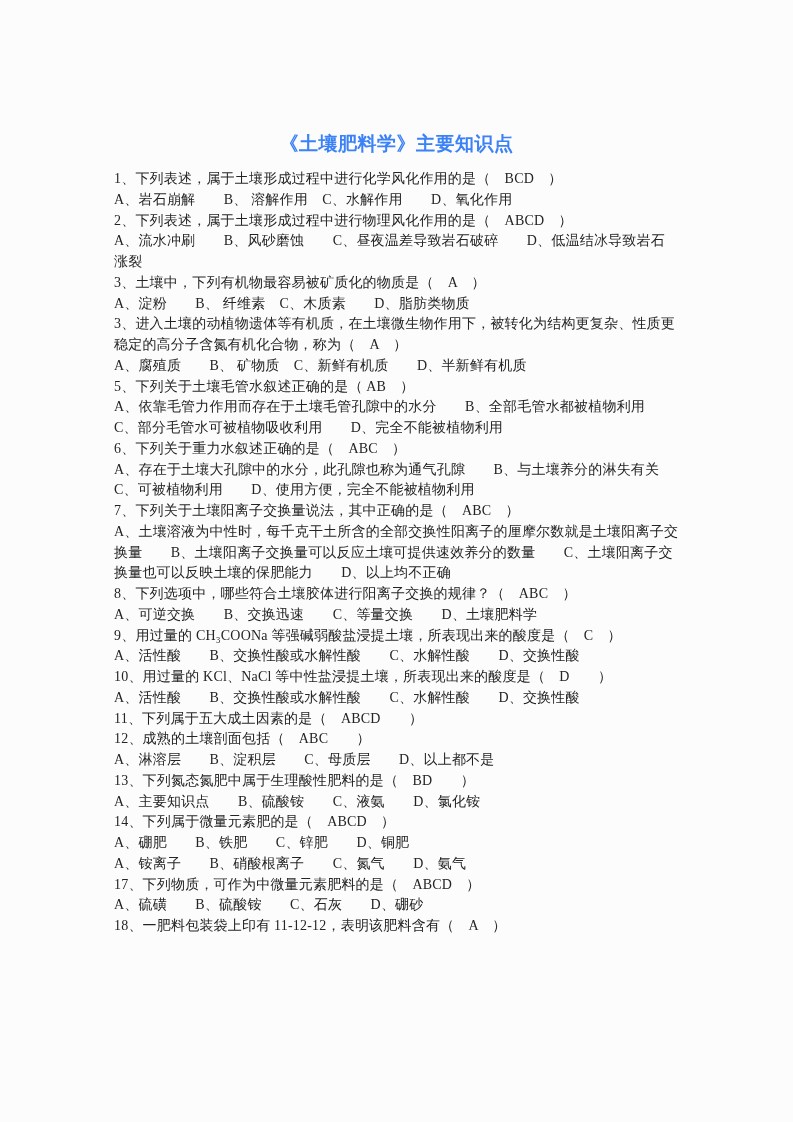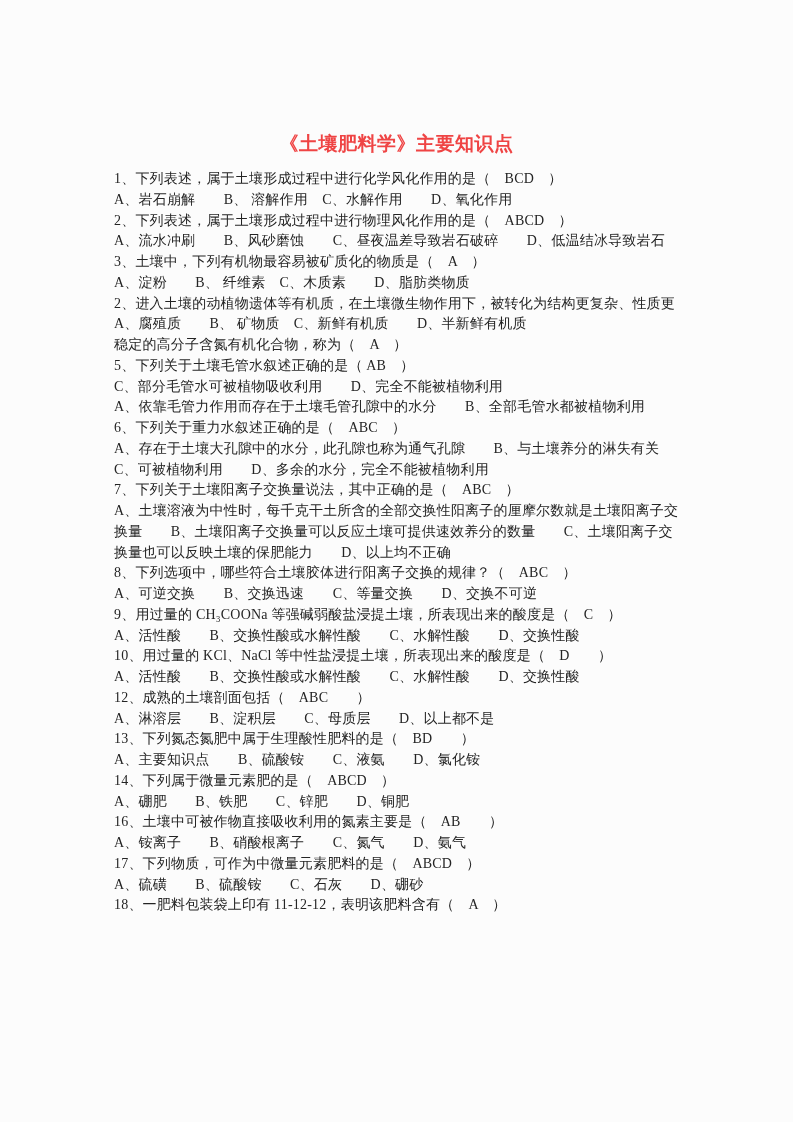--- a/index.html
+++ b/index.html
@@ -23,21 +23,21 @@
   .doc-title {
     position: absolute;
     top: 131px;
     left: 0;
     right: 0;
     margin: 0;
     text-align: center;
     font-size: 19px;
     font-weight: bold;
     letter-spacing: 0.5px;
-    color: #ef4444;
+    color: #3b82f6;
   }
   .content {
     position: absolute;
     left: 114px;
     top: 169px;
     width: 580px;
   }
   .line {
     white-space: pre;
     font-size: 14px;
@@ -51,46 +51,47 @@
 </head>
 <body>
 
 <div class="page">
   <h1 class="doc-title">《土壤肥料学》主要知识点</h1>
   <div class="content" id="doc-content">
       <div class="line">1、下列表述，属于土壤形成过程中进行化学风化作用的是（　BCD　）</div>
       <div class="line">A、岩石崩解　　B、 溶解作用　C、水解作用　　D、氧化作用</div>
       <div class="line">2、下列表述，属于土壤形成过程中进行物理风化作用的是（　ABCD　）</div>
       <div class="line">A、流水冲刷　　B、风砂磨蚀　　C、昼夜温差导致岩石破碎　　D、低温结冰导致岩石</div>
+      <div class="line">涨裂</div>
       <div class="line">3、土壤中，下列有机物最容易被矿质化的物质是（　A　）</div>
       <div class="line">A、淀粉　　B、 纤维素　C、木质素　　D、脂肪类物质</div>
-      <div class="line">2、进入土壤的动植物遗体等有机质，在土壤微生物作用下，被转化为结构更复杂、性质更</div>
+      <div class="line">3、进入土壤的动植物遗体等有机质，在土壤微生物作用下，被转化为结构更复杂、性质更</div>
+      <div class="line">稳定的高分子含氮有机化合物，称为（　A　）</div>
       <div class="line">A、腐殖质　　B、 矿物质　C、新鲜有机质　　D、半新鲜有机质</div>
-      <div class="line">稳定的高分子含氮有机化合物，称为（　A　）</div>
       <div class="line">5、下列关于土壤毛管水叙述正确的是（ AB　）</div>
+      <div class="line">A、依靠毛管力作用而存在于土壤毛管孔隙中的水分　　B、全部毛管水都被植物利用</div>
       <div class="line">C、部分毛管水可被植物吸收利用　　D、完全不能被植物利用</div>
-      <div class="line">A、依靠毛管力作用而存在于土壤毛管孔隙中的水分　　B、全部毛管水都被植物利用</div>
       <div class="line">6、下列关于重力水叙述正确的是（　ABC　）</div>
       <div class="line">A、存在于土壤大孔隙中的水分，此孔隙也称为通气孔隙　　B、与土壤养分的淋失有关</div>
-      <div class="line">C、可被植物利用　　D、多余的水分，完全不能被植物利用</div>
+      <div class="line">C、可被植物利用　　D、使用方便，完全不能被植物利用</div>
       <div class="line">7、下列关于土壤阳离子交换量说法，其中正确的是（　ABC　）</div>
       <div class="line">A、土壤溶液为中性时，每千克干土所含的全部交换性阳离子的厘摩尔数就是土壤阳离子交</div>
       <div class="line">换量　　B、土壤阳离子交换量可以反应土壤可提供速效养分的数量　　C、土壤阳离子交</div>
       <div class="line">换量也可以反映土壤的保肥能力　　D、以上均不正确</div>
       <div class="line">8、下列选项中，哪些符合土壤胶体进行阳离子交换的规律？（　ABC　）</div>
-      <div class="line">A、可逆交换　　B、交换迅速　　C、等量交换　　D、交换不可逆</div>
+      <div class="line">A、可逆交换　　B、交换迅速　　C、等量交换　　D、土壤肥料学</div>
       <div class="line">9、用过量的 CH₃COONa 等强碱弱酸盐浸提土壤，所表现出来的酸度是（　C　）</div>
       <div class="line">A、活性酸　　B、交换性酸或水解性酸　　C、水解性酸　　D、交换性酸</div>
       <div class="line">10、用过量的 KCl、NaCl 等中性盐浸提土壤，所表现出来的酸度是（　D　　）</div>
       <div class="line">A、活性酸　　B、交换性酸或水解性酸　　C、水解性酸　　D、交换性酸</div>
+      <div class="line">11、下列属于五大成土因素的是（　ABCD　　）</div>
       <div class="line">12、成熟的土壤剖面包括（　ABC　　）</div>
       <div class="line">A、淋溶层　　B、淀积层　　C、母质层　　D、以上都不是</div>
       <div class="line">13、下列氮态氮肥中属于生理酸性肥料的是（　BD　　）</div>
       <div class="line">A、主要知识点　　B、硫酸铵　　C、液氨　　D、氯化铵</div>
       <div class="line">14、下列属于微量元素肥的是（　ABCD　）</div>
       <div class="line">A、硼肥　　B、铁肥　　C、锌肥　　D、铜肥</div>
-      <div class="line">16、土壤中可被作物直接吸收利用的氮素主要是（　AB　　）</div>
       <div class="line">A、铵离子　　B、硝酸根离子　　C、氮气　　D、氨气</div>
       <div class="line">17、下列物质，可作为中微量元素肥料的是（　ABCD　）</div>
       <div class="line">A、硫磺　　B、硫酸铵　　C、石灰　　D、硼砂</div>
       <div class="line">18、一肥料包装袋上印有 11-12-12，表明该肥料含有（　A　）</div>
     </div>
 </div>
 
 </body></html>

